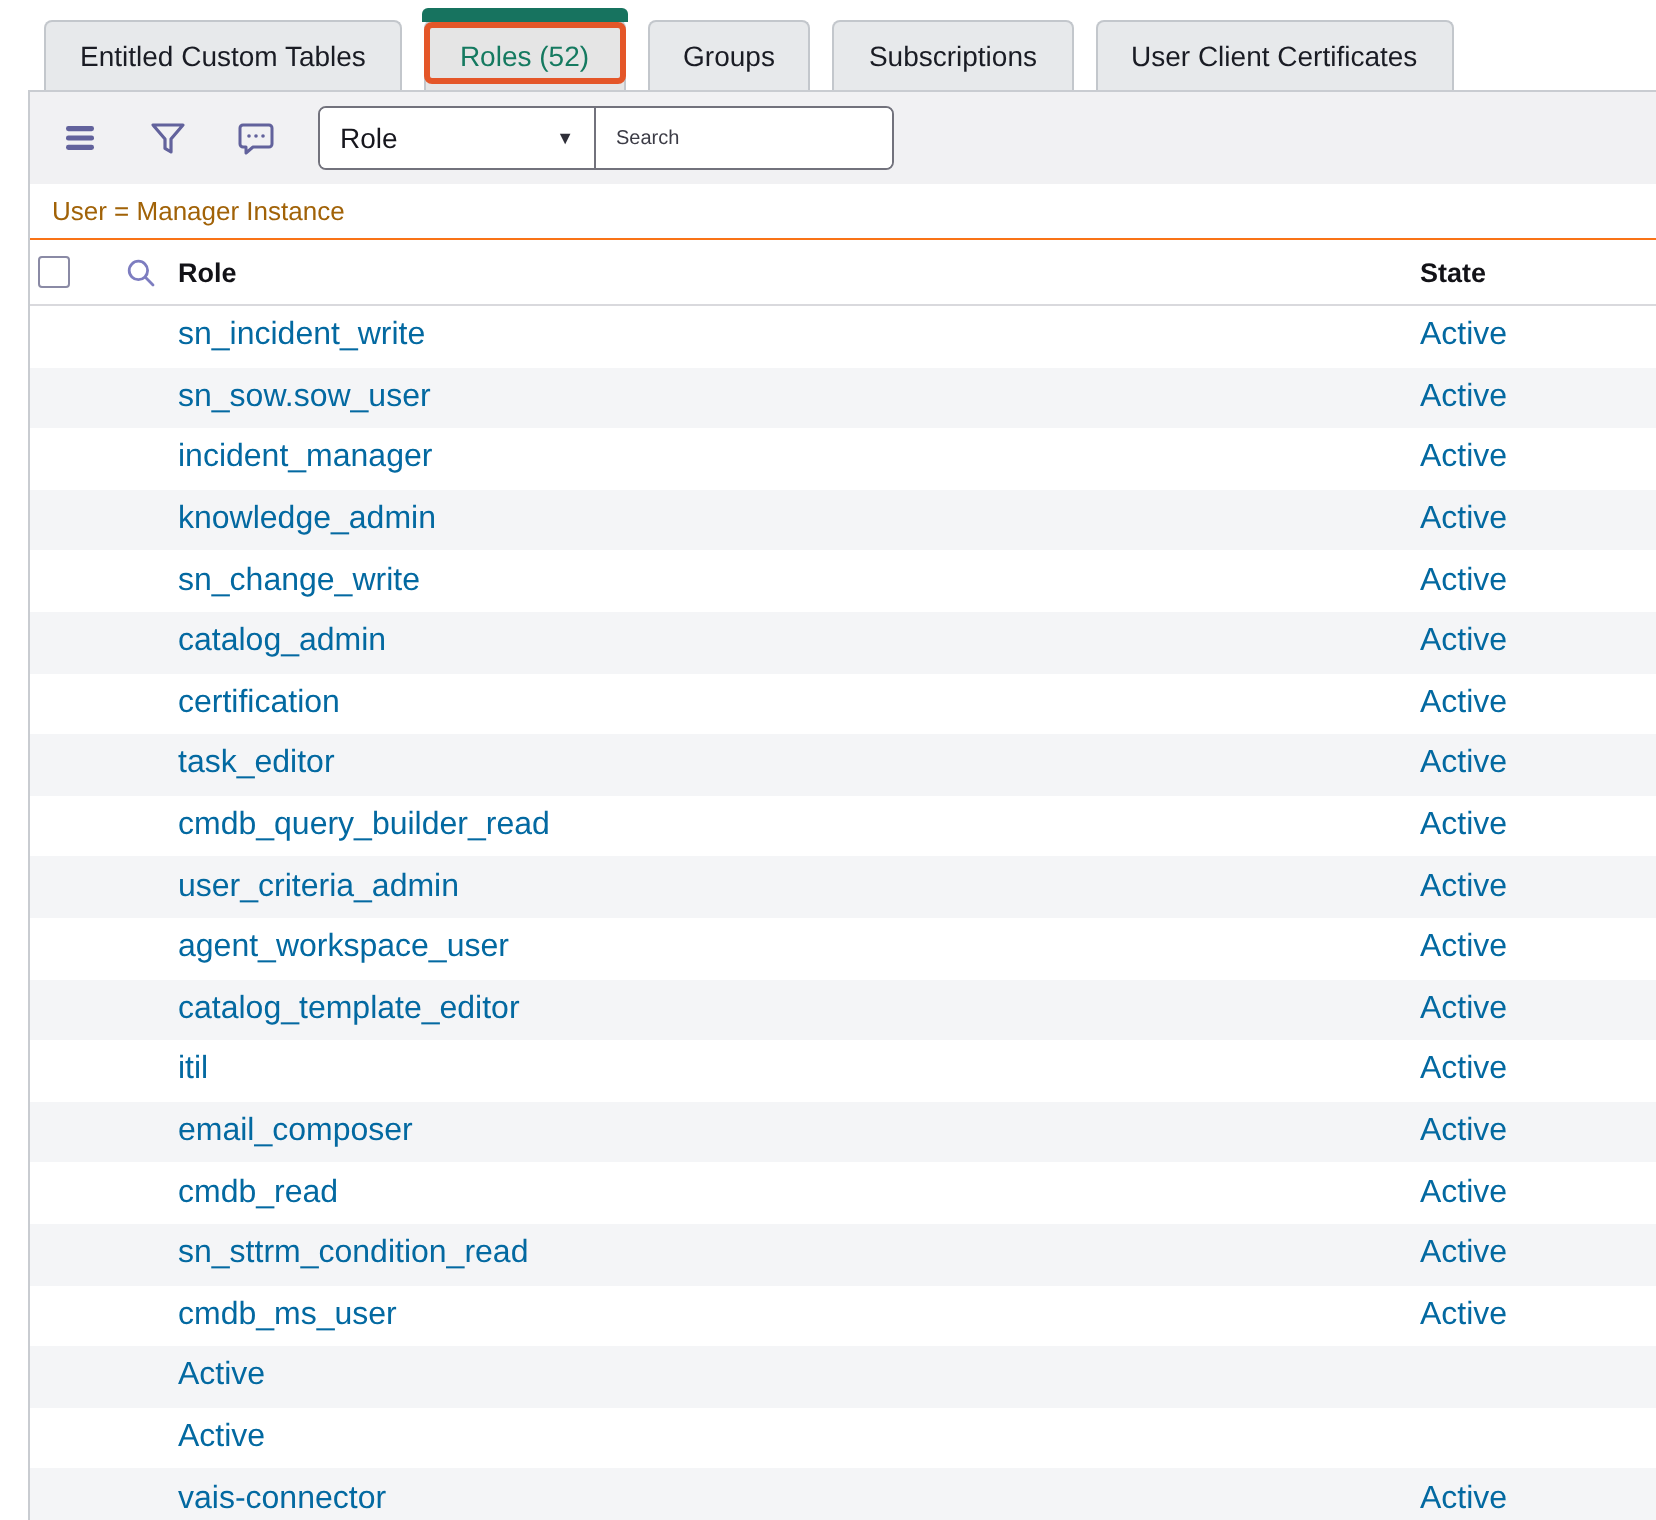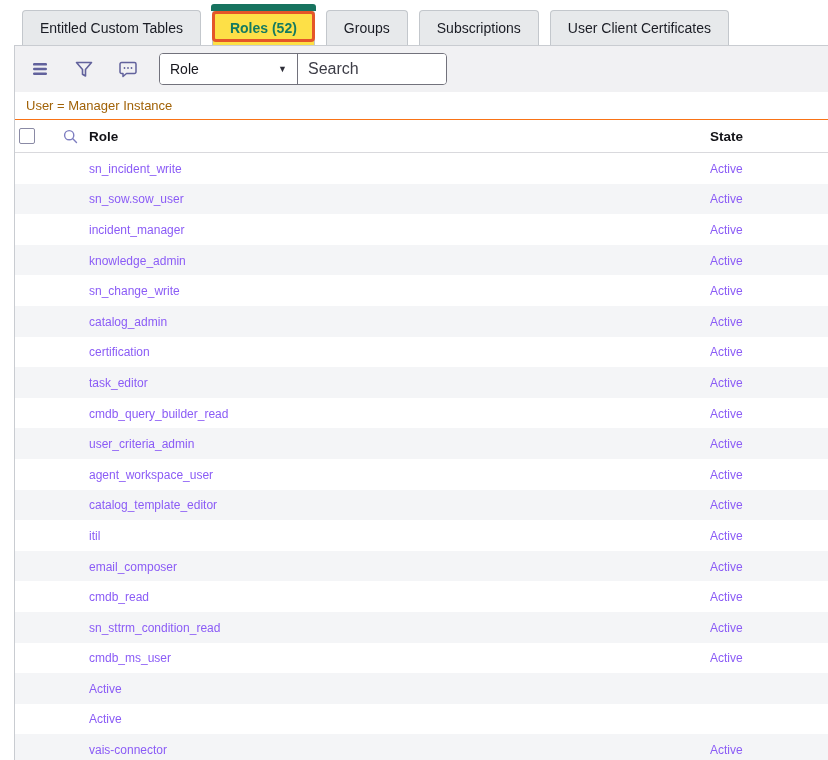--- a/index.html
+++ b/index.html
@@ -29,24 +29,24 @@
     border-radius: 4px 4px 0 0;
     margin-right: 3px;
     font-size: 14px;
     color: #1a1c24;
     white-space: nowrap;
     cursor: pointer;
     position: relative;
     margin-left: 8px;
   }
   .tab.active {
-    background: #fde047;
+    background: #e5e5e5;
     border-color: #c3c7cc;
     color: #157a60;
-    font-weight: 700;
+    font-weight: 400;
   }
   .tab.active::before { 
     content: "";
     position: absolute;
     top: -7px; left: -2px; right: -2px;
     height: 7px;
     background: #17735f;
     border-radius: 3px 3px 0 0;
   }
   .tab.active::after { 
@@ -102,21 +102,21 @@
     font-size: 14px;
     color: #16161d;
     cursor: pointer;
     background: #fff;
   }
   .caret { font-size: 9px; color: #2e2e38; }
   .search-field {
     width: 148px;
     border: none; outline: none;
     padding: 0 10px;
-    font-size: 16px;
+    font-size: 10px;
     font-family: "Liberation Sans", sans-serif;
     color: #3b82f6;
     background: #fff;
   }
   .search-field::placeholder { color: #3c3c46; opacity: 1; }
 
   
   .condition-bar {
     height: 28px;
     display: flex; align-items: center;
@@ -152,22 +152,22 @@
   
   .list-body { overflow: hidden; }
   .row {
     height: 30.6px;
     display: flex; align-items: center;
     background: #ffffff;
   }
   .row.alt { background: #f4f5f7; }
   .row .spacer { width: 74px; }
   a.lnk {
-    color: #8b5cf6;
-    font-size: 12px;
+    color: #0369a1;
+    font-size: 16px;
     text-decoration: none;
     cursor: pointer;
   }
 </style>
 </head>
 <body>
 
 <div class="page">
 
   <div class="tabbar">

